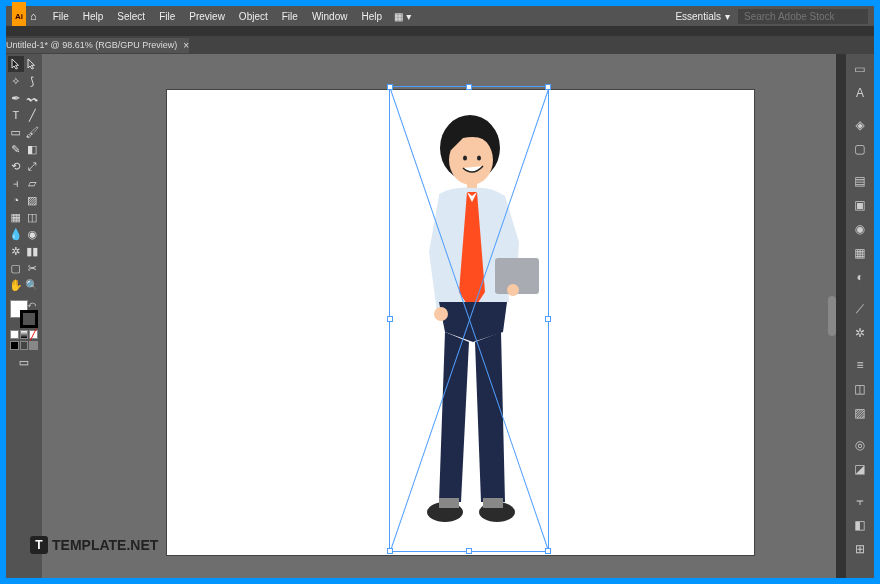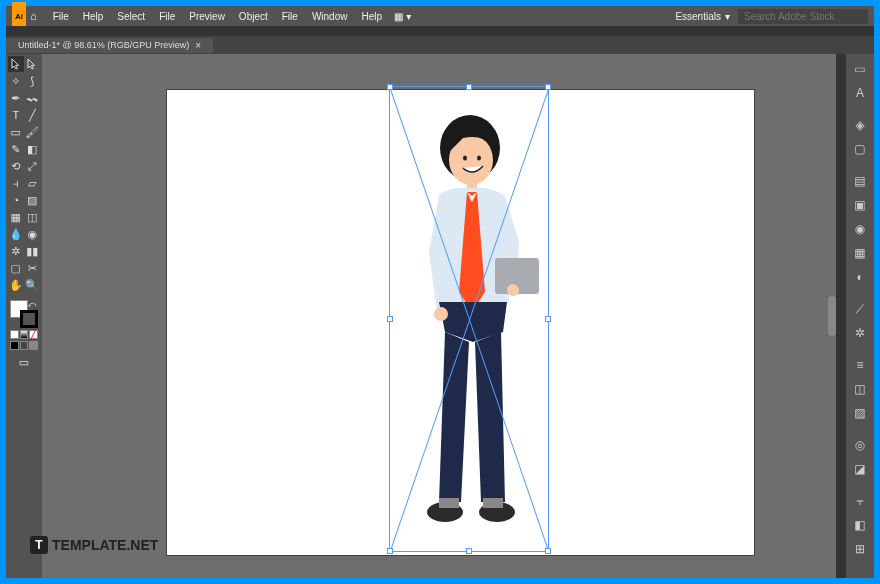--- a/index.html
+++ b/index.html
@@ -9,21 +9,21 @@
 .app-icons{display:flex;gap:4px;align-items:center;margin-right:8px}
 .ai-icon{width:14px;height:28px;background:#ff9a00;display:flex;align-items:center;justify-content:center;font-size:8px;font-weight:bold;color:#330000}
 .home-icon,.cloud-icon{color:#eee;font-size:11px}
 .menu-item{color:#eee;font-size:10px;padding:2px 6px;cursor:pointer}
 .arrange-icon{color:#eee;font-size:10px;margin-left:4px}
 .menubar-right{margin-left:auto;display:flex;align-items:center;gap:0}
 .workspace-btn{color:#eee;font-size:10px;padding:2px 8px;display:flex;align-items:center;gap:4px}
 .search-box{background:#424242;border:none;color:#ccc;font-size:10px;padding:2px 6px;width:130px}
 .control-bar{height:10px;background:#333}
 .tab-bar{height:18px;background:#434343;display:flex;align-items:center}
-.tab{background:#535353;color:#ddd;font-size:9px;padding:2px 12px;display:flex;align-items:center;gap:6px}
+.tab{background:#535353;color:#ddd;font-size:9px;padding:2px 0;display:flex;align-items:center;gap:6px}
 .tab-close{font-size:10px;cursor:pointer}
 .main-area{flex:1;display:flex;position:relative}
 .toolbox{width:36px;background:#535353;display:flex;flex-direction:column;padding:2px;gap:1px}
 .tool-row{display:flex;gap:1px}
 .tool{width:16px;height:16px;display:flex;align-items:center;justify-content:center;color:#ddd;font-size:11px;cursor:pointer}
 .tool.active{background:#333}
 .tool svg{width:12px;height:12px;fill:#ddd;stroke:#ddd}
 .color-section{margin-top:4px;display:flex;flex-direction:column;gap:2px;padding:2px}
 .fill-stroke{position:relative;width:28px;height:28px}
 .fill-sw{position:absolute;width:18px;height:18px;background:#fff;border:1px solid #888;top:0;left:0}

